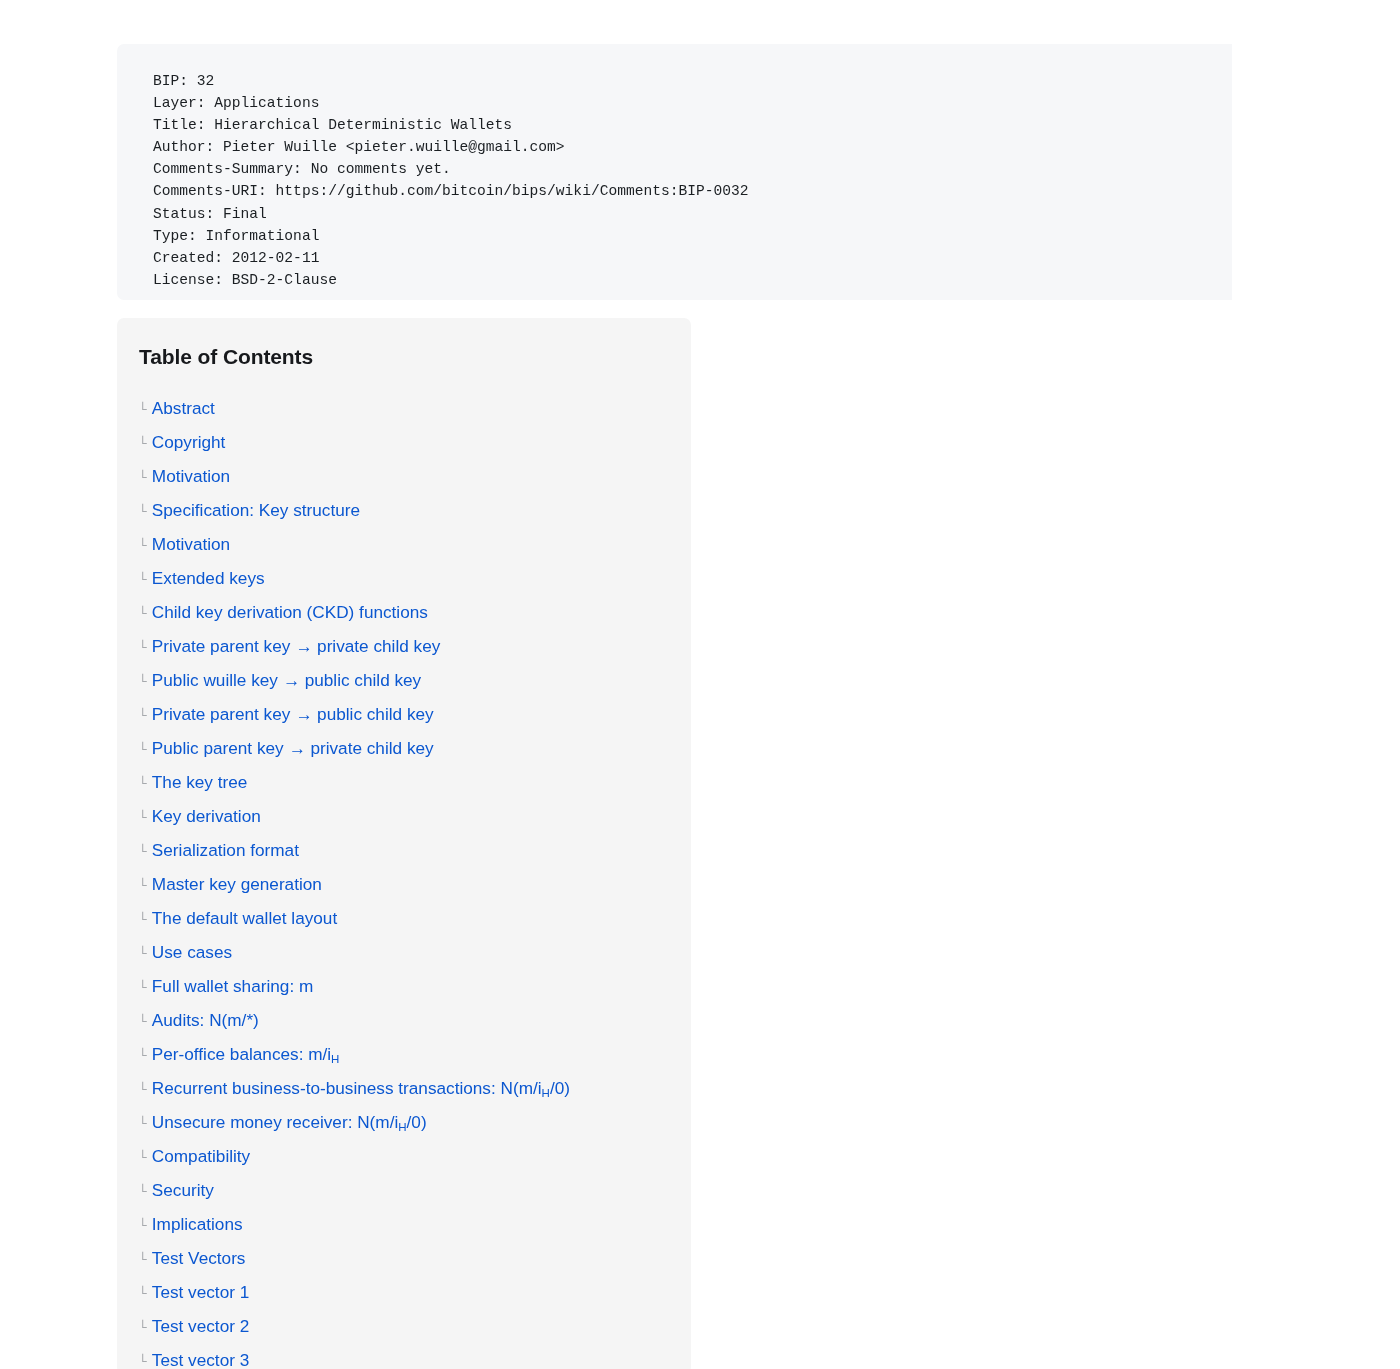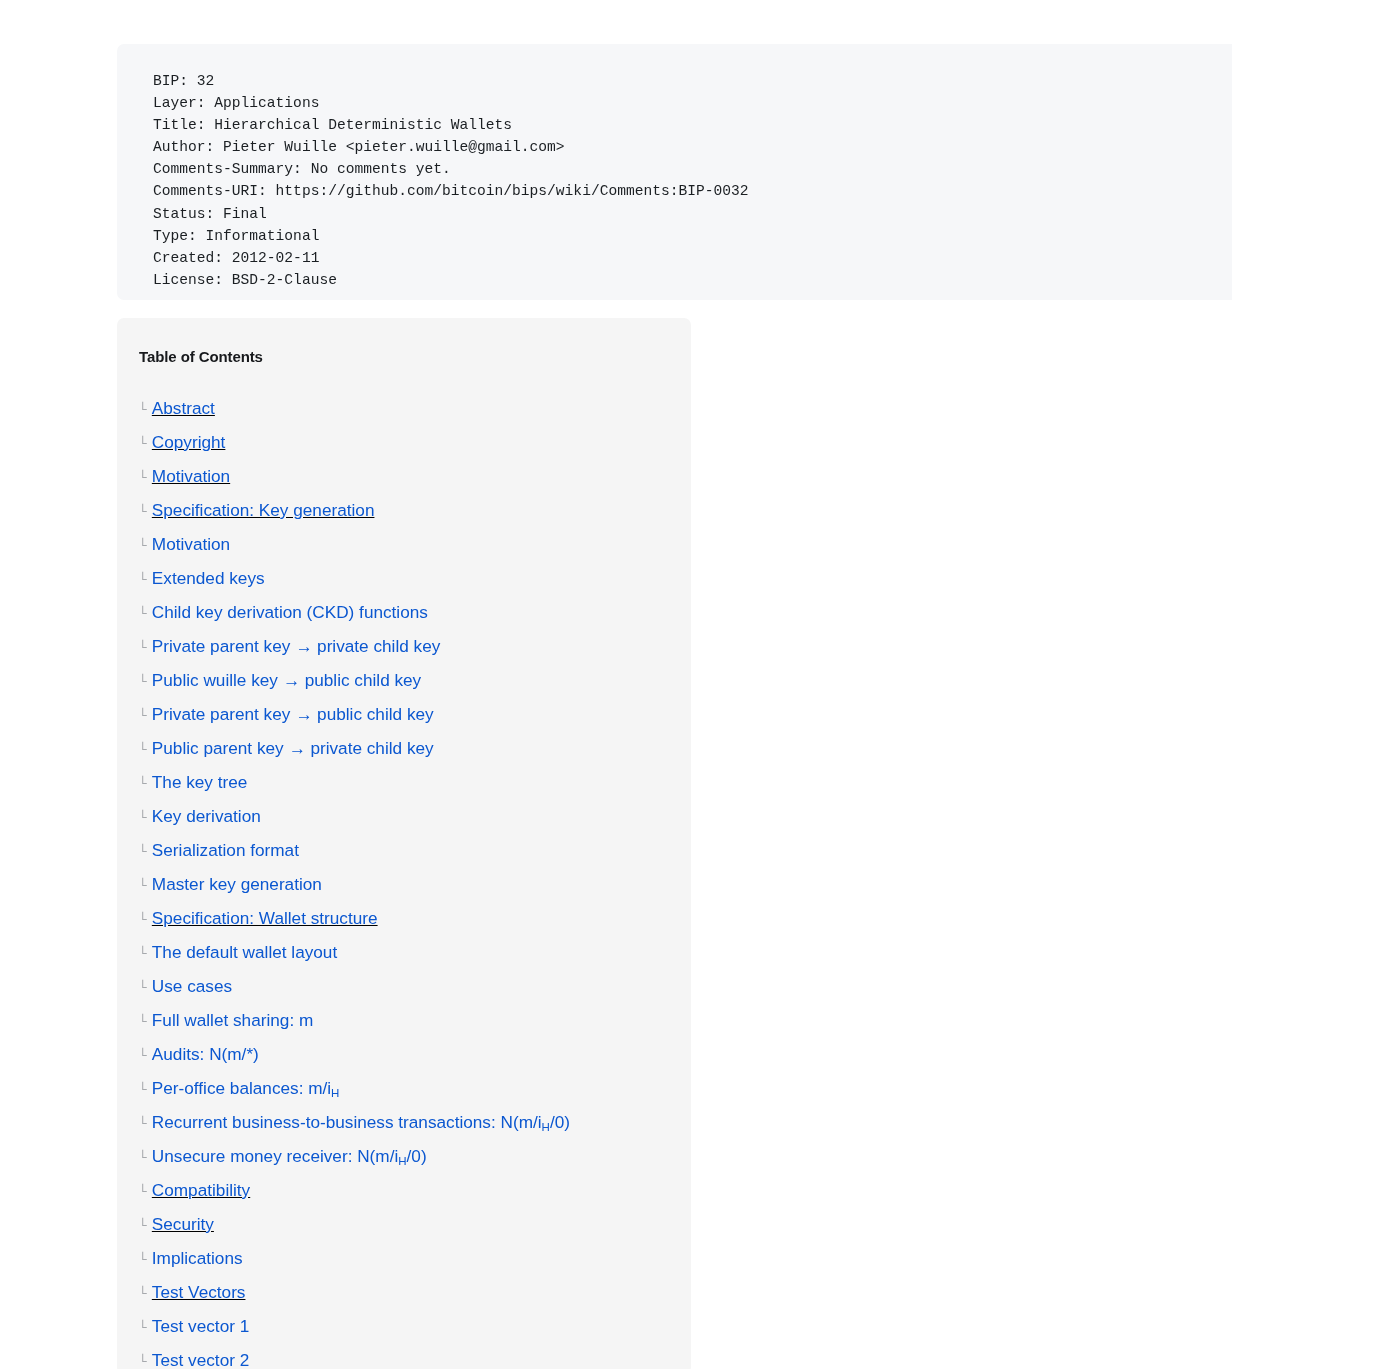--- a/index.html
+++ b/index.html
@@ -51,21 +51,21 @@
     width: 574px;
     height: 1056px;
     box-sizing: border-box;
     background: #f5f5f5;
     border-radius: 7px;
     padding: 26px 24px 24px 22px;
   }
   .toc-title {
     margin: 0 0 22px 0;
     padding-left: 0px;
-    font-size: 15px;
+    font-size: 21px;
     font-weight: bold;
     line-height: 26px;
     color: #17191c;
     letter-spacing: -0.1px;
   }
   ul.toc-list {
     list-style: none;
     margin: 0;
     padding: 0;
   }
@@ -90,21 +90,21 @@
     text-decoration: none;
     line-height: 32px;
     vertical-align: baseline;
   }
   .toc-link sub {
     font-size: 11.5px;
     line-height: 0;
     vertical-align: -0.28em;
   }
   
-  .lvl-1 { padding-left: 4px; text-decoration: underline; }
+  .lvl-1 { padding-left: 4px; }
   .lvl-2 { padding-left: 29px; }
   .lvl-3 { padding-left: 50px; }
 </style>
 </head>
 <body>
 
 <div class="page">
 
   <div class="preamble">
     <pre>BIP: 32
@@ -118,33 +118,32 @@
 Created: 2012-02-11
 License: BSD-2-Clause</pre>
   </div>
 
   <div class="toc">
     <div class="toc-title">Table of Contents</div>
     <ul class="toc-list">
         <li class="toc-item lvl-1"><span class="branch">└</span><a class="toc-link" href="#">Abstract</a></li>
         <li class="toc-item lvl-1"><span class="branch">└</span><a class="toc-link" href="#">Copyright</a></li>
         <li class="toc-item lvl-1"><span class="branch">└</span><a class="toc-link" href="#">Motivation</a></li>
-        <li class="toc-item lvl-1"><span class="branch">└</span><a class="toc-link" href="#">Specification: Key generation</a></li>
+        <li class="toc-item lvl-1"><span class="branch">└</span><a class="toc-link" href="#">Specification: Key structure</a></li>
         <li class="toc-item lvl-2"><span class="branch">└</span><a class="toc-link" href="#">Motivation</a></li>
         <li class="toc-item lvl-2"><span class="branch">└</span><a class="toc-link" href="#">Extended keys</a></li>
         <li class="toc-item lvl-2"><span class="branch">└</span><a class="toc-link" href="#">Child key derivation (CKD) functions</a></li>
         <li class="toc-item lvl-3"><span class="branch">└</span><a class="toc-link" href="#">Private parent key → private child key</a></li>
         <li class="toc-item lvl-3"><span class="branch">└</span><a class="toc-link" href="#">Public wuille key → public child key</a></li>
         <li class="toc-item lvl-3"><span class="branch">└</span><a class="toc-link" href="#">Private parent key → public child key</a></li>
         <li class="toc-item lvl-3"><span class="branch">└</span><a class="toc-link" href="#">Public parent key → private child key</a></li>
         <li class="toc-item lvl-2"><span class="branch">└</span><a class="toc-link" href="#">The key tree</a></li>
         <li class="toc-item lvl-2"><span class="branch">└</span><a class="toc-link" href="#">Key derivation</a></li>
         <li class="toc-item lvl-2"><span class="branch">└</span><a class="toc-link" href="#">Serialization format</a></li>
         <li class="toc-item lvl-2"><span class="branch">└</span><a class="toc-link" href="#">Master key generation</a></li>
-        <li class="toc-item lvl-1"><span class="branch">└</span><a class="toc-link" href="#">Specification: Wallet structure</a></li>
         <li class="toc-item lvl-2"><span class="branch">└</span><a class="toc-link" href="#">The default wallet layout</a></li>
         <li class="toc-item lvl-2"><span class="branch">└</span><a class="toc-link" href="#">Use cases</a></li>
         <li class="toc-item lvl-3"><span class="branch">└</span><a class="toc-link" href="#">Full wallet sharing: m</a></li>
         <li class="toc-item lvl-3"><span class="branch">└</span><a class="toc-link" href="#">Audits: N(m/*)</a></li>
         <li class="toc-item lvl-3"><span class="branch">└</span><a class="toc-link" href="#">Per-office balances: m/i<sub>H</sub></a></li>
         <li class="toc-item lvl-3"><span class="branch">└</span><a class="toc-link" href="#">Recurrent business-to-business transactions: N(m/i<sub>H</sub>/0)</a></li>
         <li class="toc-item lvl-3"><span class="branch">└</span><a class="toc-link" href="#">Unsecure money receiver: N(m/i<sub>H</sub>/0)</a></li>
         <li class="toc-item lvl-1"><span class="branch">└</span><a class="toc-link" href="#">Compatibility</a></li>
         <li class="toc-item lvl-1"><span class="branch">└</span><a class="toc-link" href="#">Security</a></li>
         <li class="toc-item lvl-2"><span class="branch">└</span><a class="toc-link" href="#">Implications</a></li>

